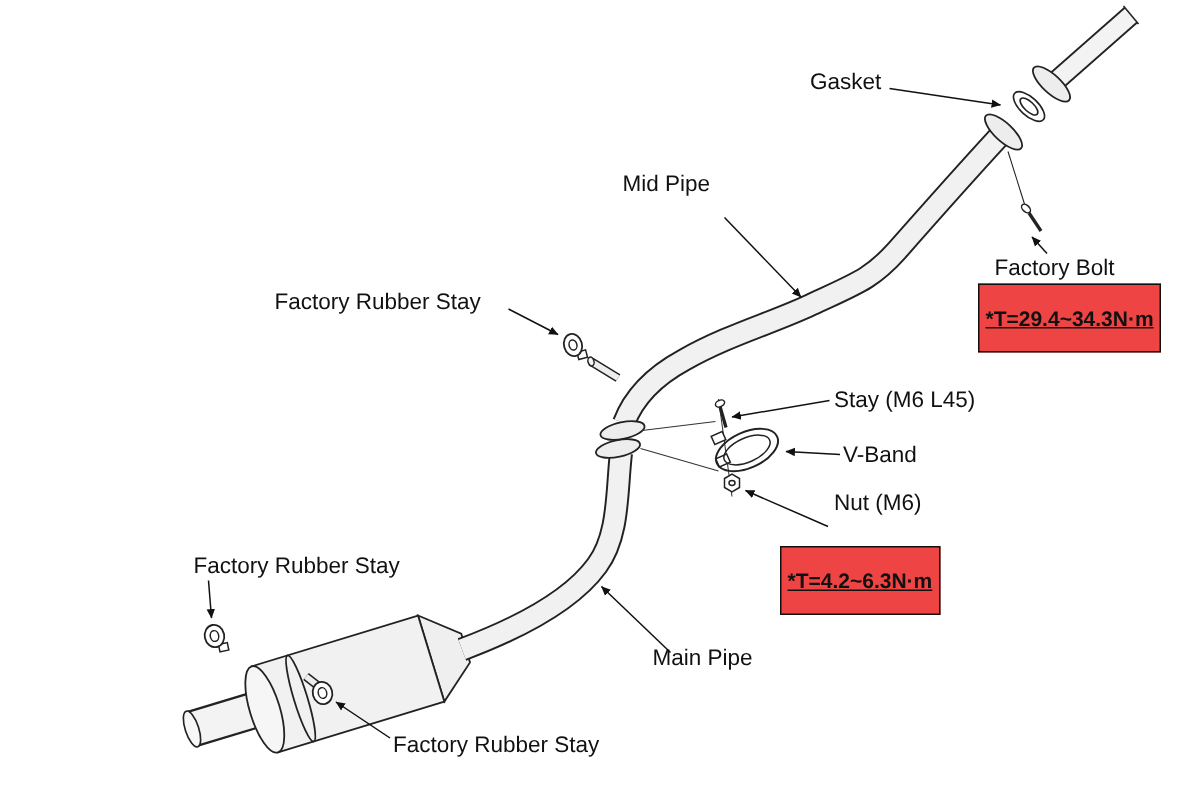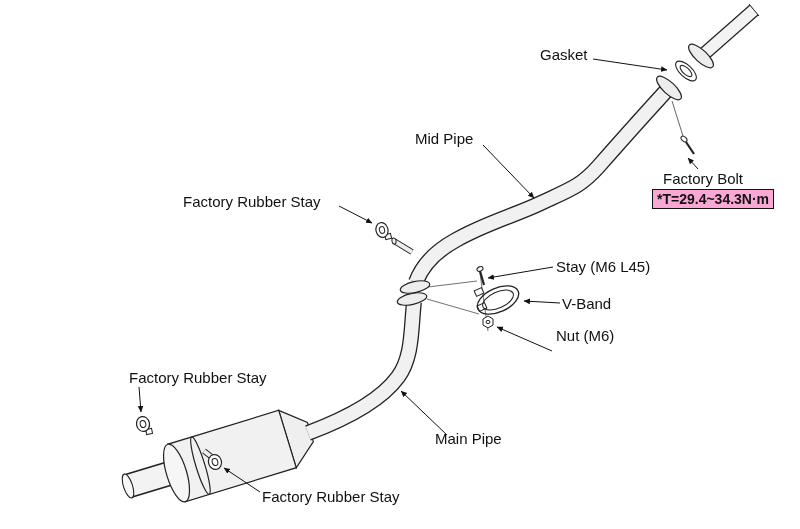--- a/index.html
+++ b/index.html
@@ -1,21 +1,21 @@
 <!DOCTYPE html>
 <html><head>
 <meta charset="utf-8">
 <style>
   * { margin:0; padding:0; box-sizing:border-box; }
   html,body { background:#ffffff; font-family:"Liberation Sans", sans-serif; }
   .stage { position:relative; width:800px; height:529px; background:#ffffff; overflow:hidden;margin-left:36px; }
   .stage svg { position:absolute; left:0; top:0; }
   .label { position:absolute; font-size:15px; color:#111111; white-space:nowrap; }
   .torque { position:absolute; font-size:14px; font-weight:bold; color:#111111;
-            border:1.5px solid #111111; padding:1px 4px; white-space:nowrap; background:#f9a8d4; }
+            border:1.5px solid #111111; padding:14px 4px; white-space:nowrap; background:#ef4444;text-decoration:underline; }
 </style>
 </head>
 <body>
 
 <div class="stage">
 
   <svg width="800" height="529" viewBox="0 0 800 529">
     <defs>
       <marker id="arw" viewBox="0 0 10 10" refX="8.5" refY="5" markerWidth="7" markerHeight="7" orient="auto">
         <path d="M0,1 L9,5 L0,9 z" fill="#111111"></path>
@@ -125,24 +125,25 @@
       <line x1="517" y1="267" x2="452" y2="278" marker-end="url(#arw)"></line>
       <line x1="524" y1="303" x2="488" y2="301" marker-end="url(#arw)"></line>
       <line x1="516" y1="351" x2="461" y2="327" marker-end="url(#arw)"></line>
       <line x1="103" y1="387" x2="105" y2="412" marker-end="url(#arw)"></line>
       <line x1="411" y1="435" x2="365" y2="391" marker-end="url(#arw)"></line>
       <line x1="224" y1="492" x2="188" y2="468" marker-end="url(#arw)"></line>
     </g>
   </svg>
 
   <div class="label" style="left:504px; top:46px;">Gasket</div>
-  <div class="label" style="left:379px; top:130px;">Mid Pipe</div>
+  <div class="label" style="left:379px; top:114px;">Mid Pipe</div>
   <div class="label" style="left:627px; top:170px;">Factory Bolt</div>
   <div class="torque" style="left:616px; top:189px;">*T=29.4~34.3N·m</div>
   <div class="label" style="left:147px; top:193px;">Factory Rubber Stay</div>
   <div class="label" style="left:520px; top:258px;">Stay (M6 L45)</div>
   <div class="label" style="left:526px; top:295px;text-align:center;">V-Band</div>
   <div class="label" style="left:520px; top:327px;">Nut (M6)</div>
+  <div class="torque" style="left:484px; top:364px;">*T=4.2~6.3N·m</div>
   <div class="label" style="left:93px;  top:369px;">Factory Rubber Stay</div>
   <div class="label" style="left:399px; top:430px;">Main Pipe</div>
   <div class="label" style="left:226px; top:488px;">Factory Rubber Stay</div>
 
 </div>
 
 </body></html>

